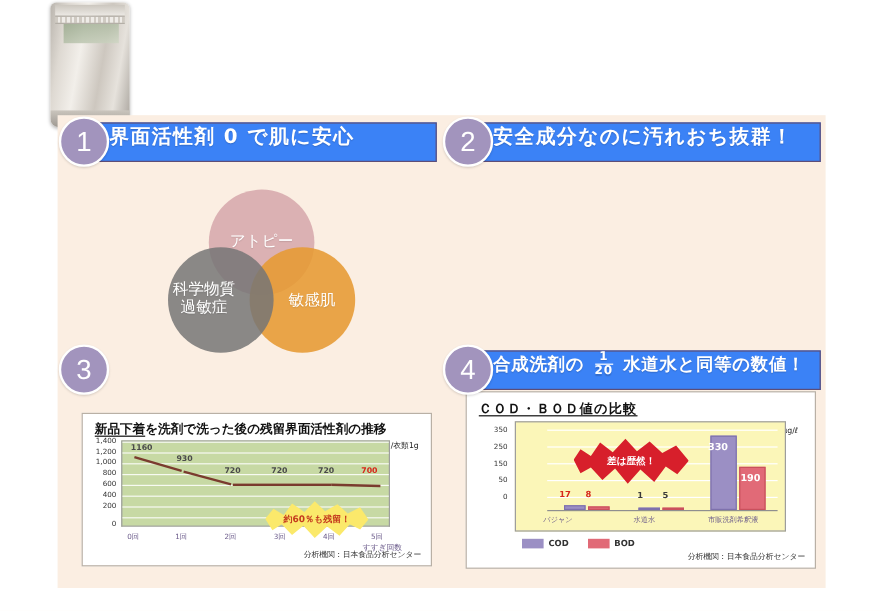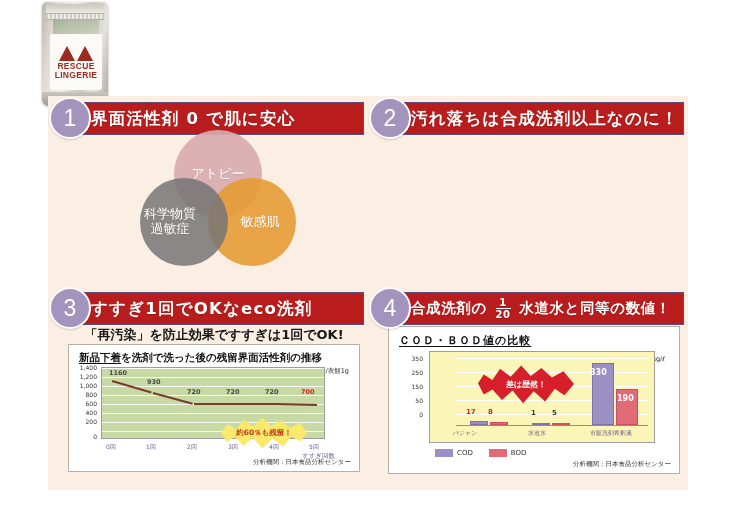--- a/index.html
+++ b/index.html
@@ -71,22 +71,22 @@
     background:#fbeee2;
   }
   .cell { position:absolute; }
   .cell.c1 { left:0;   top:0;   width:320px; height:190px; }
   .cell.c2 { left:320px; top:0; width:320px; height:190px; }
   .cell.c3 { left:0;   top:190px; width:320px; height:204px; }
   .cell.c4 { left:320px; top:190px; width:320px; height:204px; }
 
   .bar {
     position:absolute; left:16px; top:6px; width:300px; height:33px;
-    background:#b91c1c; border:1px solid #5d4d77;
-    display:flex; align-items:center;
+    background:#3b82f6; border:1px solid #5d4d77;
+    display:flex; align-items:flex-start;
   }
   .bar-text {
     color:#ffffff; font-size:16.5px; font-weight:bold; letter-spacing:1.2px;
     margin-left:26px; white-space:nowrap;
     text-shadow:0 1px 1px rgba(0,0,0,.18);
     font-family:"DejaVu Sans","Liberation Sans",sans-serif;
   }
   .bar-text.smaller { font-size:14.5px; letter-spacing:.6px; }
   .badge {
     position:absolute; left:1px; top:1px; width:42px; height:42px;
@@ -97,21 +97,21 @@
     z-index:3;
   }
   .frac {
     display:inline-flex; flex-direction:column; align-items:center;
     line-height:1; vertical-align:middle; margin:0 3px;
   }
   .frac .num { font-size:10px; }
   .frac .den { font-size:10px; border-top:1px solid #fff; padding-top:1px; }
 
   
-  .venn-area { position:absolute; left:16px; top:28px; width:300px; height:140px; }
+  .venn-area { position:absolute; left:16px; top:56px; width:300px; height:140px; }
   .circ { position:absolute; border-radius:50%; display:flex; align-items:center; justify-content:center;
           color:#ffffff; font-size:13px; text-align:center; line-height:1.15; }
   .circ.pink  { left:110px; top:6px;  width:88px; height:88px; background:rgba(216,171,175,.92); }
   .circ.gray  { left:76px;  top:54px; width:88px; height:88px; background:rgba(118,118,118,.85); z-index:2; }
   .circ.oran  { left:144px; top:54px; width:88px; height:88px; background:rgba(230,154,50,.88); z-index:1; }
   .circ span { position:relative; z-index:4; text-shadow:0 1px 1px rgba(0,0,0,.12); }
   .circ.gray span { padding-right:14px; }
   .circ.oran span { padding-left:16px;font-family:Liberation Serif, serif; }
 
   
@@ -213,40 +213,35 @@
   .bc-bar.cod { background:#9b8fc4; border:1px solid #7e71ad; }
   .bc-bar.bod { background:#e16a77; border:1px solid #c9505d; }
   .bc-val { position:absolute; font-size:7px; font-weight:bold; }
   .burst-red {
     position:absolute; left:48px; top:12px; width:96px; height:40px;
     background:#d71f2b; color:#ffffff; font-size:8px; font-weight:bold;
     display:flex; align-items:center; justify-content:center;
     clip-path: polygon(0% 48%,6% 26%,15% 40%,23% 12%,34% 32%,45% 4%,55% 30%,66% 10%,77% 34%,89% 18%,100% 50%,90% 78%,80% 62%,70% 94%,58% 68%,47% 98%,36% 66%,25% 90%,15% 64%,6% 76%);
   }
   .legend { position:absolute; left:46px; bottom:16px; display:flex; gap:16px; align-items:center; }
-  .legend .li { display:flex; align-items:center; gap:4px; font-size:7px; font-weight:normal; color:#333; }
+  .legend .li { display:flex; align-items:center; gap:4px; font-size:7px; font-weight:bold; color:#333; }
   .legend .sw { width:18px; height:8px; display:inline-block; }
   .legend .sw.cod { background:#9b8fc4; }
   .legend .sw.bod { background:#e16a77; }
 </style>
 </head>
 <body>
 
 <div class="page">
 
   <div class="header">
     <div class="pouch">
       <div class="pouch-top"></div>
       <div class="pouch-zip"></div>
       <div class="pouch-window"></div>
-      <div class="pouch-label">
-        <div class="mtn"></div>
-        <div class="brand1">RESCUE</div>
-        <div class="brand2">LINGERIE</div>
-      </div>
       <div class="pouch-bottom"></div>
     </div>
   </div>
 
   <div class="board">
 
     <div class="cell c1">
       <div class="bar">
         <span class="bar-text">界面活性剤 0 で肌に安心</span>
       </div>
@@ -261,31 +256,27 @@
           </span>
         </div>
         <div class="circ oran">
           <span>敏感肌</span>
         </div>
       </div>
     </div>
 
     <div class="cell c2">
       <div class="bar">
-        <span class="bar-text">汚れ落ちは合成洗剤以上なのに！</span>
+        <span class="bar-text">安全成分なのに汚れおち抜群！</span>
       </div>
       <div class="badge">2</div>
     </div>
 
     <div class="cell c3">
-      <div class="bar">
-        <span class="bar-text">すすぎ1回でOKなeco洗剤</span>
-      </div>
       <div class="badge">3</div>
-      <div class="subtitle">「再汚染」を防止効果ですすぎは1回でOK!</div>
 
       <div class="card c3">
         <div class="card-title">
           <u>新品下着</u><span>を洗剤で洗った後の残留界面活性剤の推移</span>
         </div>
         <div class="unit" style="right:10px; top:22px;">単位： μg/衣類1g</div>
 
         <div class="plot lc-plot">
           <div class="lc-grid" style="top:0px;"></div>
           <div class="lc-grid" style="top:9px;"></div>

